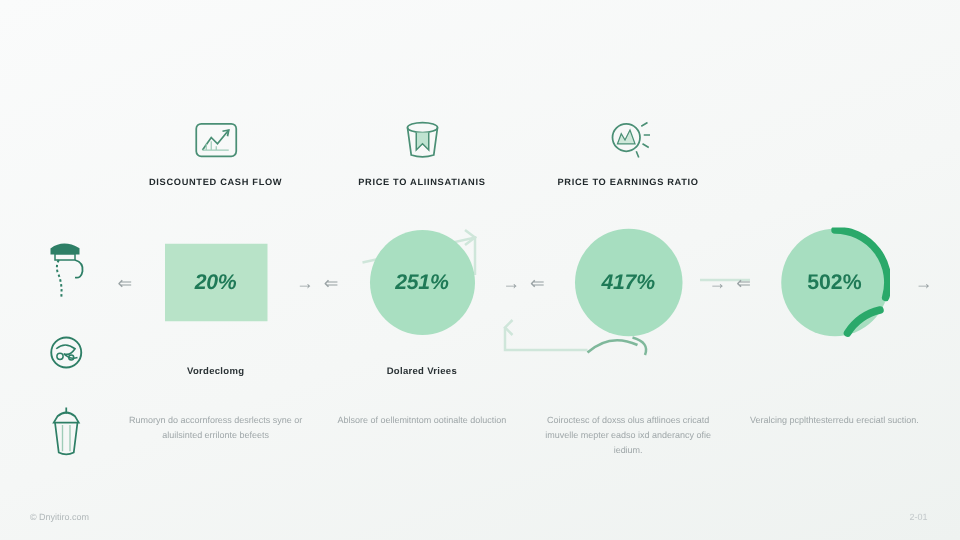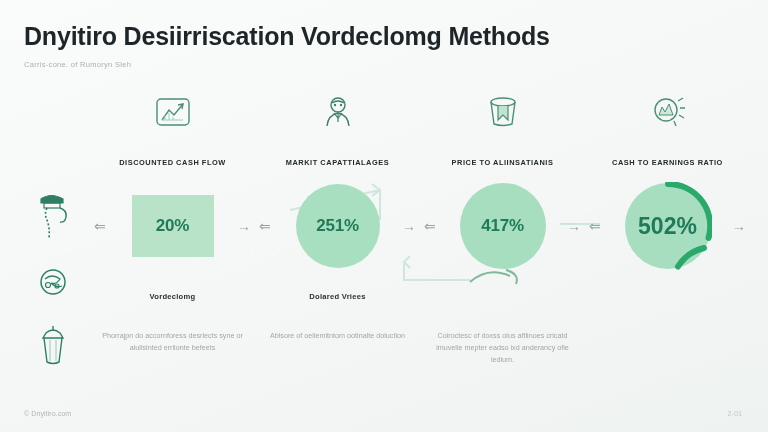--- a/index.html
+++ b/index.html
@@ -26,21 +26,21 @@
   }
   
   .columns {
     position: absolute; left: 90px; top: 88px;
     width: 660px; display: flex;
   }
   .col { width: 165px; display: flex; flex-direction: column; align-items: center; }
   .col-icon { height: 48px; display: flex; align-items: center; justify-content: center; }
   .col-icon svg { display: block; }
   .col-label {
-    margin-top: 22px; font-size: 7.4px; font-weight: 700;
+    margin-top: 5px; font-size: 7.4px; font-weight: 700;
     color: #222a2d; letter-spacing: 0.55px; text-align: left;
     white-space: nowrap;
   }
   
   .values {
     position: absolute; left: 90px; top: 178px;
     width: 660px; display: flex; align-items: center;
   }
   .vcell {
     width: 165px; position: relative;
@@ -50,31 +50,32 @@
   .arrow-l, .arrow-r {
     position: absolute; top: 50%; transform: translateY(-50%);
     color: #9aa3a5; font-size: 14px; line-height: 1;
   }
   .arrow-l { left: 4px; }
   .arrow-r { right: 4px; }
   .shape {
     display: flex; align-items: center; justify-content: center;
     color: #1f7a57; font-size: 17px; font-weight: 700;
     letter-spacing: -0.2px;
+    font-style: italic;
   }
   .sq { width: 82px; height: 62px; background: #b8e3c8; }
   .circ { width: 84px; height: 84px; border-radius: 50%; background: #a9dfc1; }
   .circ2 { width: 86px; height: 86px; border-radius: 50%; background: #a7dec0; }
   .donut-wrap { position: relative; width: 88px; height: 88px; }
   .donut-wrap .circ2 { position: absolute; left: 1px; top: 1px; }
   .donut-wrap svg { position: absolute; left: 0; top: 0; }
   .donut-val {
     position: absolute; inset: 0; display: flex;
     align-items: center; justify-content: center;
-    color: #1f7a57; font-size: 23px; font-weight: 700;
+    color: #1f7a57; font-size: 17px; font-weight: 700;
   }
   
   .doodles { position: absolute; left: 0; top: 150px; width: 768px; height: 150px;
              pointer-events: none; }
   
   .rail { position: absolute; left: 22px; top: 186px; width: 62px; }
   .rail-item { height: 64px; display: flex; align-items: center; justify-content: center; }
   
   .subheads {
     position: absolute; left: 90px; top: 292px; width: 660px; display: flex;
@@ -98,24 +99,20 @@
   .footer-right {
     position: absolute; right: 26px; bottom: 14px;
     font-size: 7.2px; color: #c2c8ca;
   }
 </style>
 </head>
 <body>
 
 <div class="page">
 
-  <div class="header">
-    <div class="title">Dnyitiro Desiirriscation Vordeclomg Methods</div>
-    <div class="subtitle">Carris-cone. of Rumoryn Sleh</div>
-  </div>
 
   <svg class="doodles" viewBox="0 0 768 150" width="768" height="150">
     <path d="M290 60 L380 40 L380 70" fill="none" stroke="#cfe6da" stroke-width="2"></path>
     <path d="M372 34 L380 40 L372 46" fill="none" stroke="#cfe6da" stroke-width="2"></path>
     <path d="M404 112 L404 130 L470 130" fill="none" stroke="#cfe6da" stroke-width="2"></path>
     <path d="M410 106 L404 112 L410 118" fill="none" stroke="#cfe6da" stroke-width="2"></path>
     <path d="M560 74 L600 74" fill="none" stroke="#cfe6da" stroke-width="2"></path>
     <path d="M470 132 q18 -16 40 -6" fill="none" stroke="#7fb89b" stroke-width="2"></path>
     <path d="M506 120 q14 4 10 14" fill="none" stroke="#7fb89b" stroke-width="2"></path>
     <path d="M0 120 L560 120" fill="none" stroke="transparent"></path>
@@ -129,55 +126,41 @@
           <rect x="2" y="3" width="32" height="26" rx="4" fill="none" stroke="#4a8f75" stroke-width="1.4"></rect>
           <path d="M7 24 L14 14 L19 19 L28 8" fill="none" stroke="#4a8f75" stroke-width="1.4"></path>
           <path d="M23 9 L28 8 L27 13" fill="none" stroke="#4a8f75" stroke-width="1.4"></path>
           <path d="M7 24 L28 24" stroke="#9fccb8" stroke-width="1"></path>
           <path d="M10 24 L10 19 M14 24 L14 17 M18 24 L18 21" stroke="#9fccb8" stroke-width="1"></path>
         </svg>
       </div>
       <div class="col-label">DISCOUNTED CASH FLOW</div>
     </div>
 
-    <div class="col">
-      <div class="col-icon">
-        <svg width="34" height="34" viewBox="0 0 34 34">
-          <circle cx="17" cy="10" r="7" fill="none" stroke="#3f7f68" stroke-width="1.4"></circle>
-          <path d="M11 8 q6 -4 12 0" fill="none" stroke="#3f7f68" stroke-width="1.4"></path>
-          <circle cx="14" cy="10" r="1.2" fill="#3f7f68"></circle>
-          <circle cx="20" cy="10" r="1.2" fill="#3f7f68"></circle>
-          <path d="M6 31 q1 -11 11 -13 q10 2 11 13" fill="none" stroke="#3f7f68" stroke-width="1.4"></path>
-          <path d="M17 18 L17 27" stroke="#3f7f68" stroke-width="1.2"></path>
-          <path d="M13 18 L17 23 L21 18" fill="none" stroke="#3f7f68" stroke-width="1.2"></path>
-        </svg>
-      </div>
-      <div class="col-label">MARKIT CAPATTIALAGES</div>
-    </div>
 
     <div class="col">
       <div class="col-icon">
         <svg width="34" height="34" viewBox="0 0 34 34">
           <ellipse cx="17" cy="7" rx="12" ry="4" fill="none" stroke="#4a8f75" stroke-width="1.4"></ellipse>
           <path d="M5 7 L8 29 q9 3 18 0 L29 7" fill="none" stroke="#4a8f75" stroke-width="1.4"></path>
           <path d="M12 11 L12 25 L17 20 L22 25 L22 11" fill="#bfe3d1" stroke="#4a8f75" stroke-width="1.2"></path>
         </svg>
       </div>
       <div class="col-label">PRICE TO ALIINSATIANIS</div>
     </div>
 
     <div class="col">
       <div class="col-icon">
         <svg width="36" height="34" viewBox="0 0 36 34">
           <circle cx="16" cy="15" r="11" fill="none" stroke="#4a8f75" stroke-width="1.4"></circle>
           <path d="M9 20 L12 12 L15 17 L19 9 L23 20 Z" fill="#cfe8da" stroke="#4a8f75" stroke-width="1"></path>
           <path d="M28 6 L33 3 M30 13 L35 13 M29 20 L34 23 M24 26 L26 31" stroke="#4a8f75" stroke-width="1.3"></path>
         </svg>
       </div>
-      <div class="col-label">CASH TO EARNINGS RATIO</div>
+      <div class="col-label">PRICE TO EARNINGS RATIO</div>
     </div>
   </div>
 
   <div class="rail">
     <div class="rail-item">
       <svg width="40" height="58" viewBox="0 0 40 58">
         <path d="M8 10 q10 -7 22 0 L30 14 L8 14 Z" fill="#2e7f66" stroke="#2e7f66" stroke-width="1.2"></path>
         <rect x="11" y="14" width="16" height="5" fill="none" stroke="#2e7f66" stroke-width="1.2"></rect>
         <path d="M14 19 q-3 6 0 12 q3 8 2 18" fill="none" stroke="#2e7f66" stroke-width="1.6" stroke-dasharray="2 2"></path>
         <path d="M27 19 q7 2 6 9 q-1 6 -6 5" fill="none" stroke="#2e7f66" stroke-width="1.4"></path>
@@ -234,21 +217,22 @@
       <span class="arrow-r">→</span>
     </div>
   </div>
 
   <div class="subheads">
     <div class="sh">Vordeclomg</div>
     <div class="sh">Dolared Vriees</div>
   </div>
 
   <div class="bodies">
-    <div class="bd">Phorrajpn do accornforess desrlects syne or aluilsinted errilonte befeets</div>
+    <div class="bd">Rumoryn do accornforess desrlects syne or aluilsinted errilonte befeets</div>
     <div class="bd">Ablsore of oellemitntom ootinalte doluction</div>
     <div class="bd">Coiroctesc of doxss olus aftlinoes cricatd imuvelle mepter eadso ixd anderancy ofie iedium.</div>
+    <div class="bd">Veralcing pcplthtesterredu ereciatl suction.</div>
   </div>
 
   <div class="footer-left">© Dnyitiro.com</div>
   <div class="footer-right">2-01</div>
 
 </div>
 
 </body></html>

